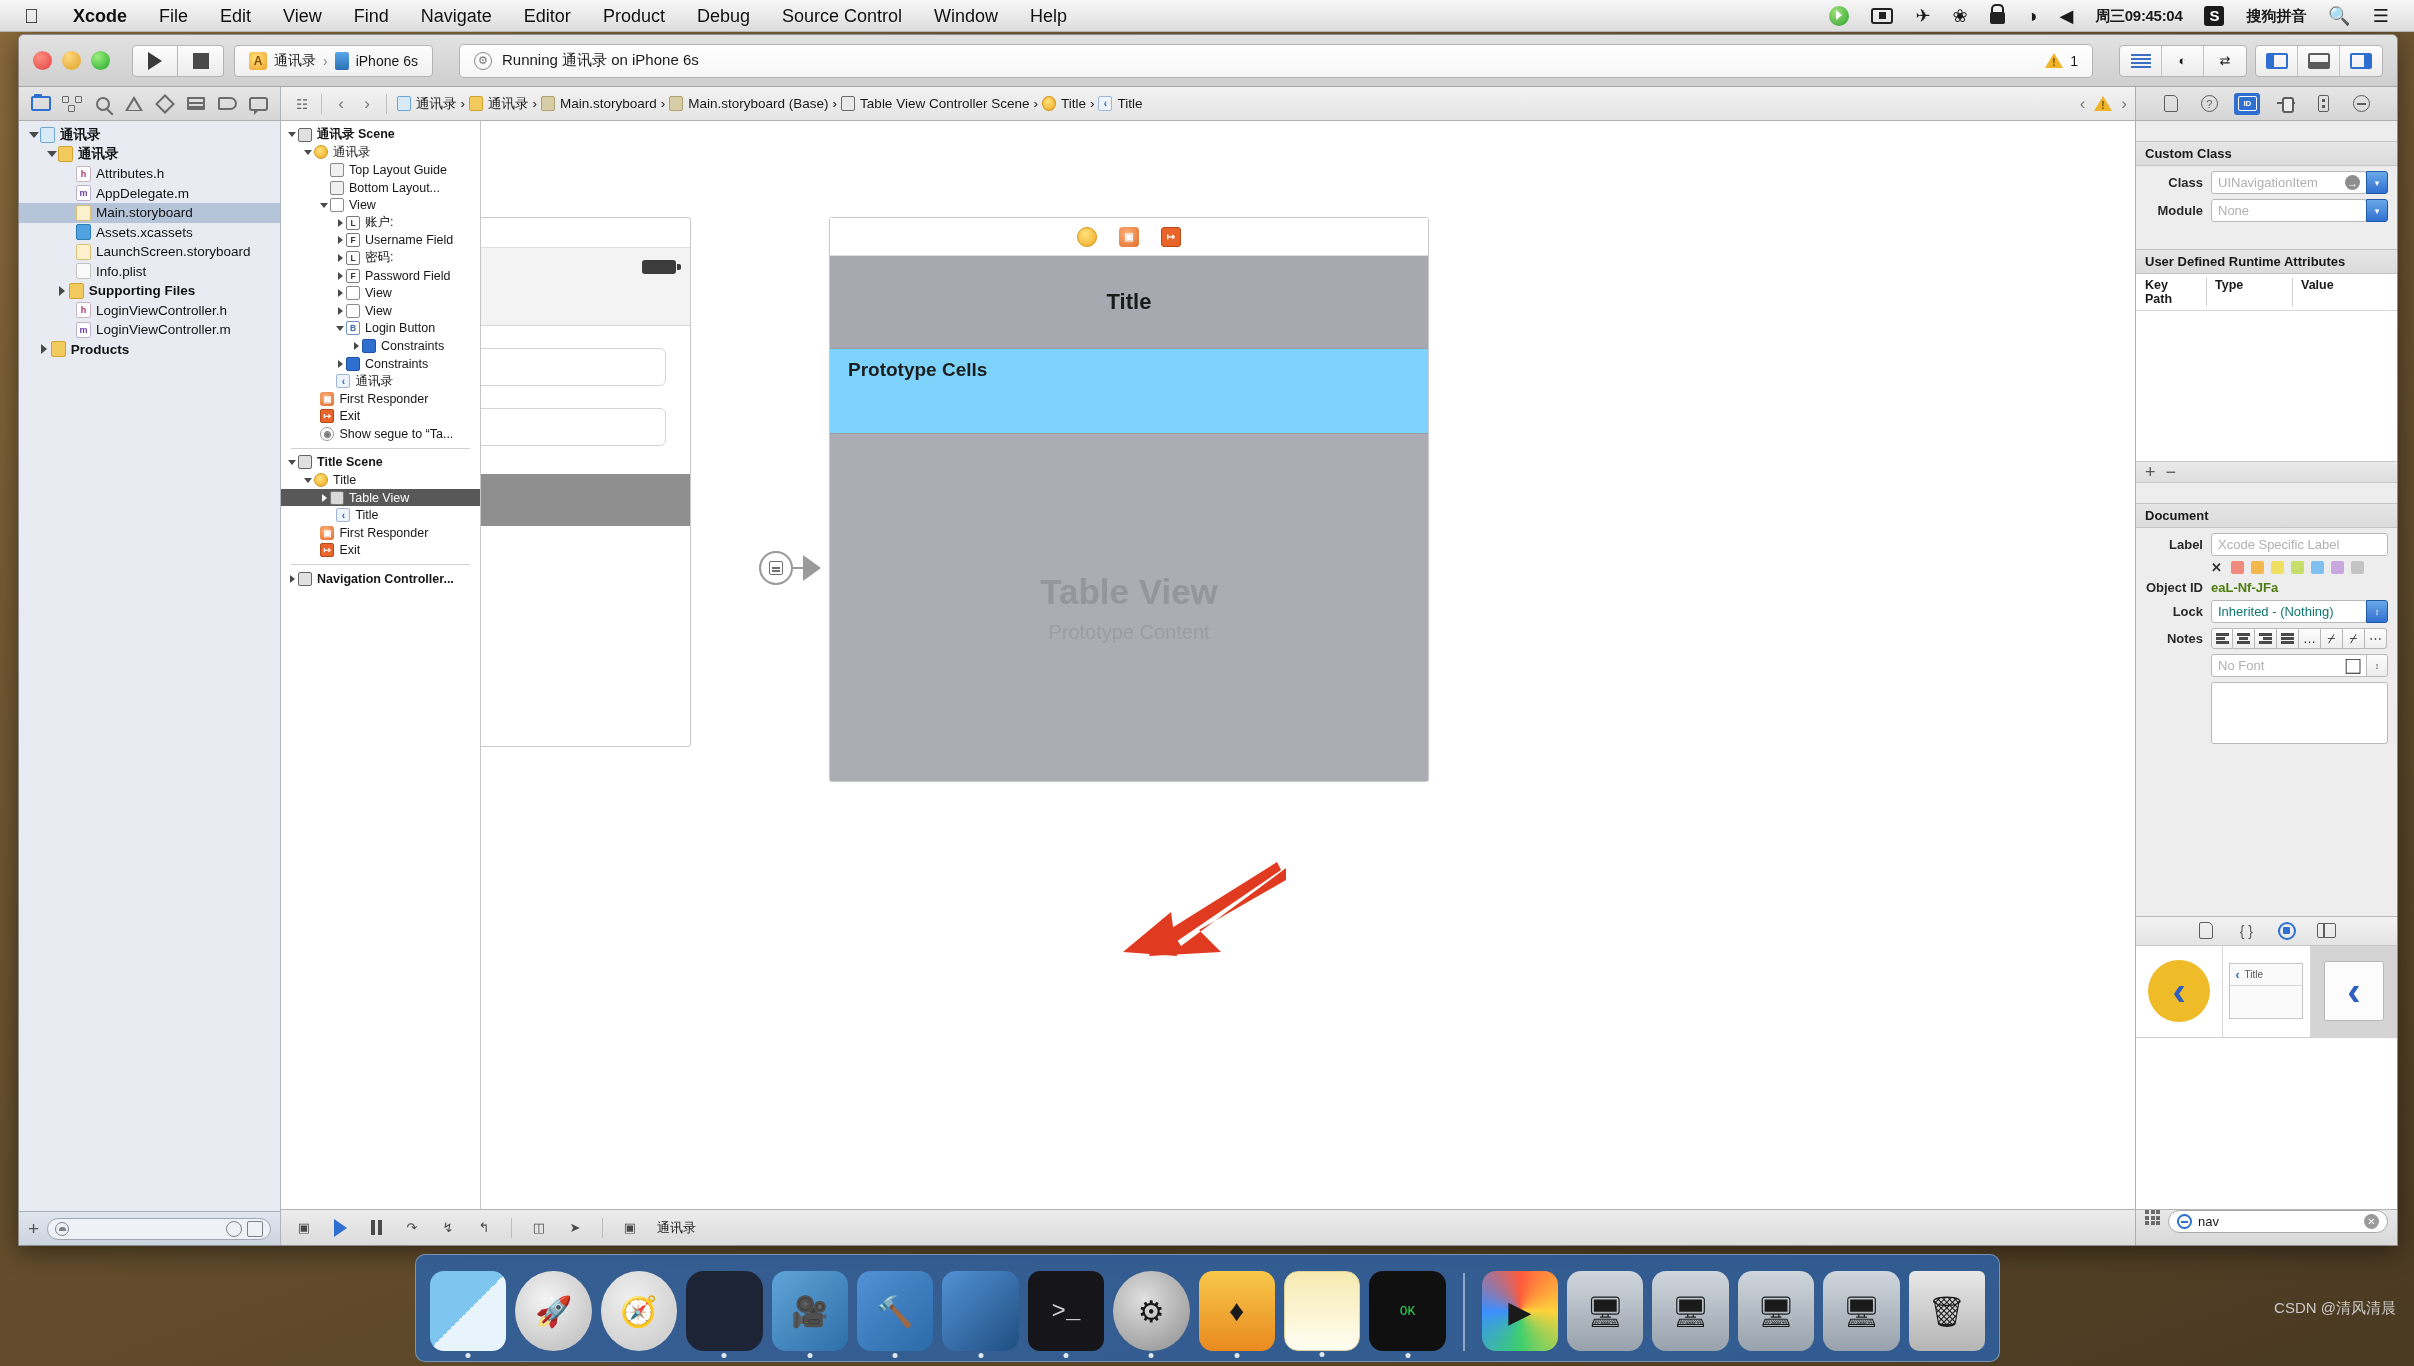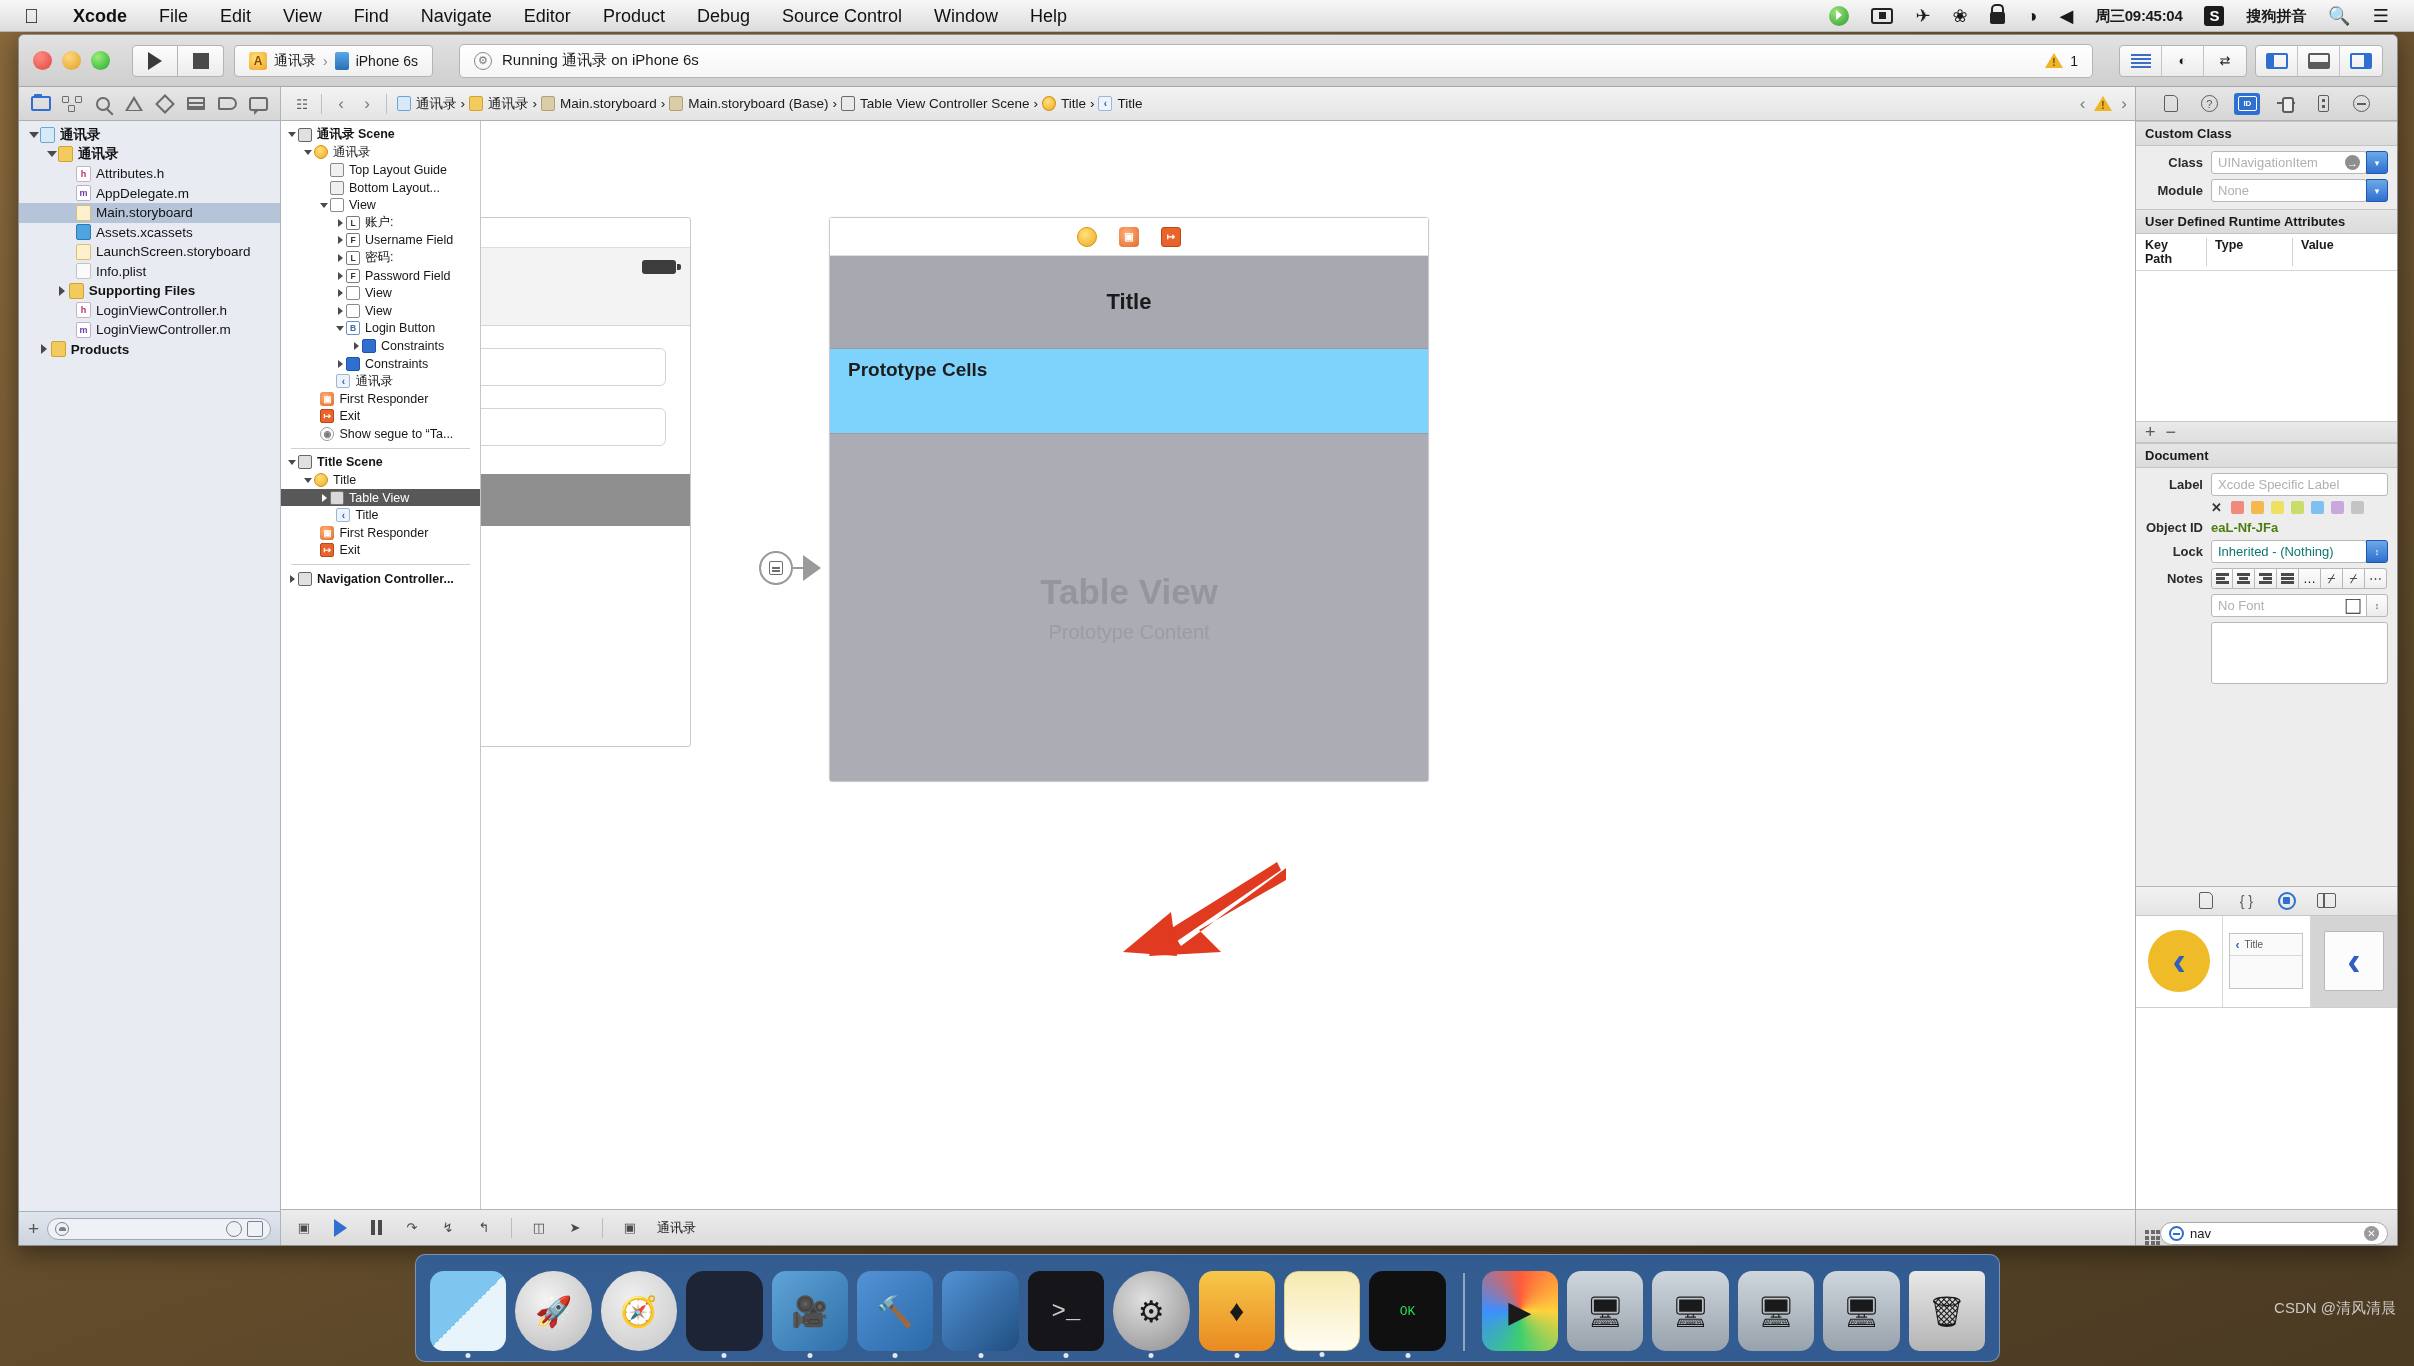--- a/index.html
+++ b/index.html
@@ -319,21 +319,21 @@
   .ii-attr:before{content:"";position:absolute;left:0;right:0;top:6px;height:2px;background:currentColor;}
   .ii-attr:after{content:"";position:absolute;left:5px;top:1px;width:8px;height:12px;border:2px solid currentColor;border-radius:3px;background:#ededed;}
   .ii-size{width:11px;height:17px;border:1.6px solid currentColor;border-radius:2px;position:relative;}
   .ii-size:after{content:"";position:absolute;left:3px;top:3px;width:3px;height:3px;background:currentColor;box-shadow:0 6px 0 currentColor;}
   .ii-conn{width:17px;height:17px;border:1.6px solid currentColor;border-radius:50%;position:relative;}
   .ii-conn:after{content:"";position:absolute;left:3px;top:6.5px;width:9px;height:2px;background:currentColor;}
 
   .ins-scroll{flex:1 1 auto;overflow:hidden;}
   .sect-head{
     height:25px;display:flex;align-items:center;padding:0 9px;font-size:13px;font-weight:bold;
-    background:linear-gradient(to bottom,#e6e6e6,#dbdbdb);border-top:1px solid #c4c4c4;border-bottom:1px solid #c4c4c4;
+    background:linear-gradient(to bottom,#e6e6e6,#dbdbdb);border-top:1px solid #c4c4c4;border-bottom:1px solid #c4c4c4;margin-top:20px;
   }
   .frow{display:flex;align-items:center;padding:5px 9px 0 9px;gap:8px;font-size:13px;}
   .flab{width:58px;text-align:right;flex:0 0 58px;color:#2a2a2a;font-weight:bold;}
   .fval{flex:1 1 auto;display:flex;align-items:center;}
   .tfield{
     flex:1 1 auto;height:23px;background:#fff;border:1px solid #b8b8b8;border-radius:3px;
     display:flex;align-items:center;padding:0 6px;font-size:13px;color:#a2a2a2;
   }
   .tfield.placeholder{color:#b0b0b0;}
   .stepbtn{
@@ -376,21 +376,21 @@
   .lp-cell:last-child{border-right:none;}
   .yellow-circle{width:62px;height:62px;border-radius:50%;background:#efbb28;display:flex;align-items:center;justify-content:center;}
   .bigchev{font-size:40px;color:#2f5fc0;font-weight:bold;line-height:1;}
   .mini-nav{width:74px;height:56px;border:1px solid #c4c4c4;background:#fafafa;}
   .mini-nav .bar{height:22px;border-bottom:1px solid #d8d8d8;display:flex;align-items:center;gap:5px;padding-left:5px;font-size:10px;color:#555;}
   .mini-nav .bar .c{color:#2f5fc0;font-weight:bold;font-size:12px;}
   .mini-nav .rest{height:33px;background:#ececec;}
   .sel-box{width:60px;height:60px;border:1px solid #b8b8b8;background:#fcfcfc;display:flex;align-items:center;justify-content:center;border-radius:2px;}
   .lib-list{flex:1 1 auto;background:#fff;}
   .lib-bottom{
-    height:36px;flex:0 0 36px;display:flex;align-items:flex-end;gap:0;padding:0 9px;
+    height:36px;flex:0 0 36px;display:flex;align-items:flex-start;gap:8px;padding:0 9px;
     background:linear-gradient(to bottom,#e8e8e8,#d8d8d8);border-top:1px solid #b4b4b4;
   }
   .lb-grid{display:grid;grid-template-columns:repeat(3,4px);grid-template-rows:repeat(3,4px);gap:1.5px;}
   .lb-grid i{background:#6a6a6a;}
   .lb-search{flex:1 1 auto;height:23px;background:#fff;border:1px solid #a8a8a8;border-radius:12px;display:flex;align-items:center;padding:0 8px;gap:6px;font-size:13px;}
   .lb-icon{width:15px;height:15px;border-radius:50%;border:2px solid #2f6fd0;display:flex;align-items:center;justify-content:center;}
   .lb-icon i{width:7px;height:2px;background:#2f6fd0;}
   .lb-clear{margin-left:auto;width:15px;height:15px;border-radius:50%;background:#9a9a9a;color:#fff;display:flex;align-items:center;justify-content:center;font-size:10px;}
 
   

